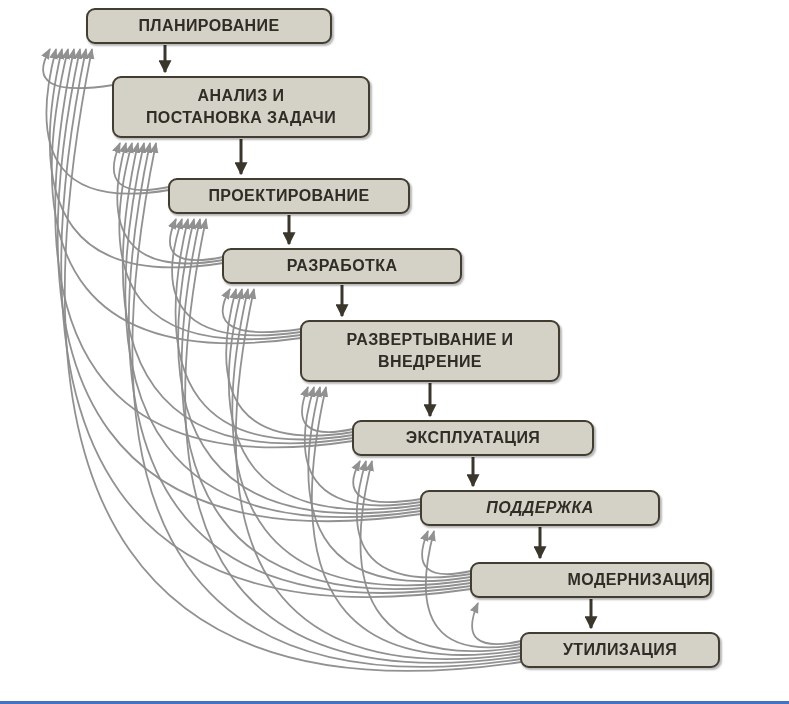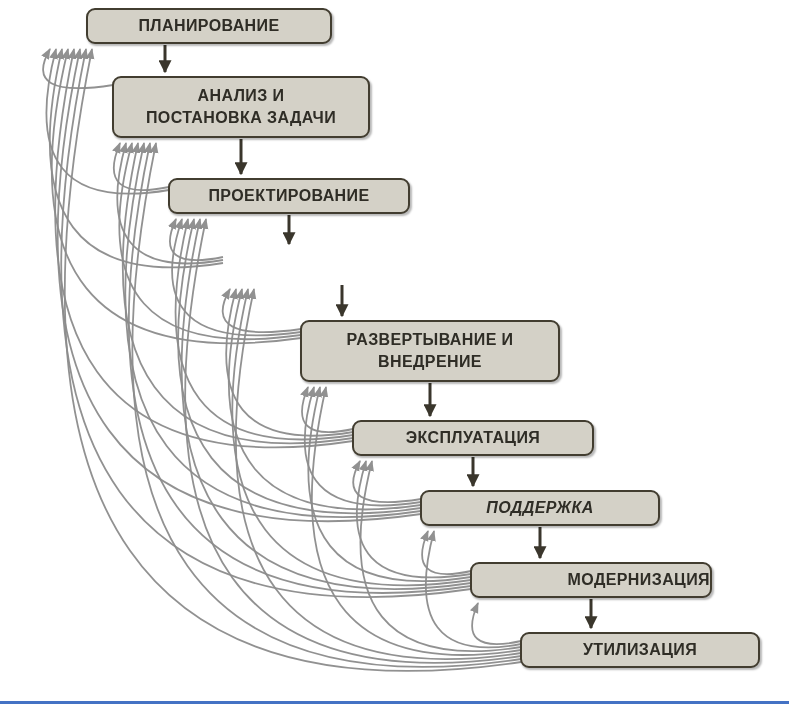--- a/index.html
+++ b/index.html
@@ -37,21 +37,21 @@
   }
   .node-label { white-space: pre-line; }
   #node-1 { left: 42px;  top: 8px;   width: 246px; height: 36px; margin-left: 44px; }
   #node-2 { left: 112px; top: 76px;  width: 258px; height: 62px; }
   #node-3 { left: 168px; top: 178px; width: 242px; height: 36px; text-align: right; }
   #node-4 { left: 222px; top: 248px; width: 240px; height: 36px; }
   #node-5 { left: 300px; top: 320px; width: 260px; height: 62px; }
   #node-6 { left: 352px; top: 420px; width: 242px; height: 36px; }
   #node-7 { left: 420px; top: 490px; width: 240px; height: 36px; font-style: italic; }
   #node-8 { left: 470px; top: 562px; width: 242px; height: 36px; justify-content: flex-end; }
-  #node-9 { left: 520px; top: 632px; width: 240px; height: 36px; }
+  #node-9 { left: 520px; top: 632px; width: 200px; height: 36px; }
   .baseline {
     position: absolute;
     left: 0; right: 0; bottom: 0;
     height: 3px;
     background: #4472c4;
   }
 </style>
 </head>
 <body>
 
@@ -115,20 +115,23 @@
   <div class="node" id="node-1">
     <span class="node-label">ПЛАНИРОВАНИЕ</span>
   </div>
   <div class="node" id="node-2">
     <span class="node-label">АНАЛИЗ И
 ПОСТАНОВКА ЗАДАЧИ</span>
   </div>
   <div class="node" id="node-3">
     <span class="node-label">ПРОЕКТИРОВАНИЕ</span>
   </div>
+  <div class="node" id="node-4">
+    <span class="node-label">РАЗРАБОТКА</span>
+  </div>
   <div class="node" id="node-5">
     <span class="node-label">РАЗВЕРТЫВАНИЕ И
 ВНЕДРЕНИЕ</span>
   </div>
   <div class="node" id="node-6">
     <span class="node-label">ЭКСПЛУАТАЦИЯ</span>
   </div>
   <div class="node" id="node-7">
     <span class="node-label">ПОДДЕРЖКА</span>
   </div>

